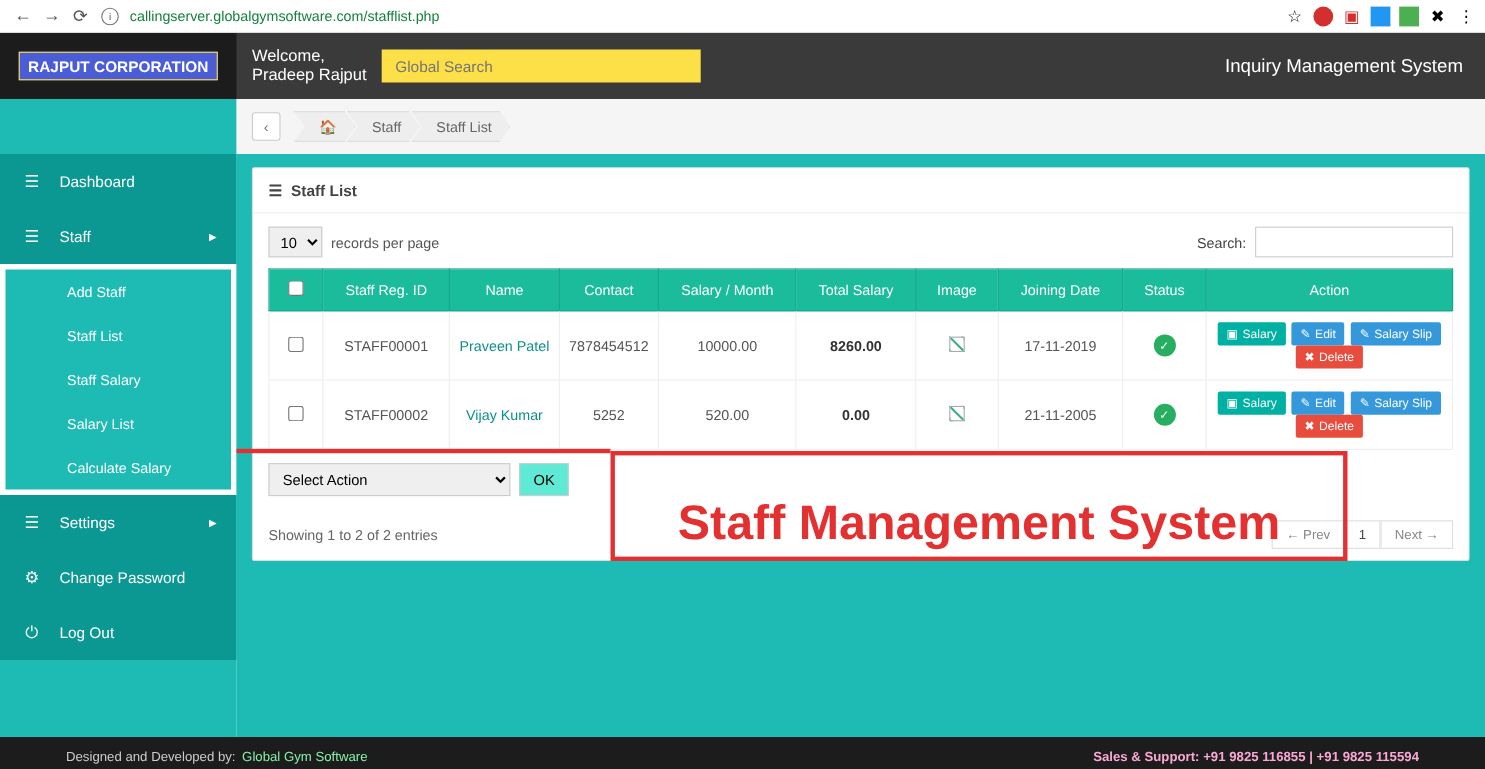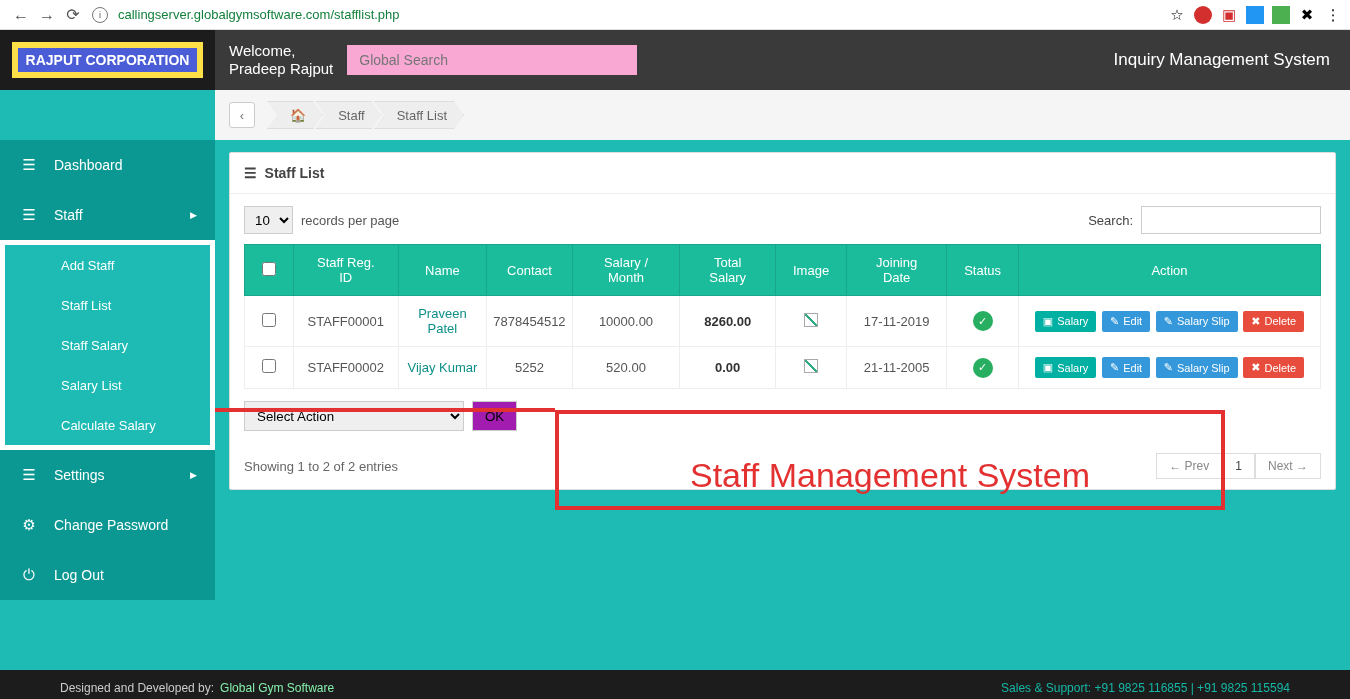--- a/index.html
+++ b/index.html
@@ -9,23 +9,23 @@
 .browser-bar { height: 30px; background: #fff; display: flex; align-items: center; padding: 0 8px; border-bottom: 1px solid #ddd; }
 .browser-bar .nav-btn { width: 22px; height: 22px; display: flex; align-items: center; justify-content: center; color: #555; margin: 0 2px; cursor: pointer; font-size: 16px; }
 .browser-bar .url-circle { width: 16px; height: 16px; border: 1px solid #777; border-radius: 50%; display: flex; align-items: center; justify-content: center; font-size: 9px; color: #555; margin: 0 6px; }
 .browser-bar .url { flex: 1; color: #15803d; font-size: 13px; padding-left: 4px; }
 .browser-bar .right-icons { display: flex; gap: 8px; align-items: center; }
 .browser-bar .icn { width: 18px; height: 18px; cursor: pointer; display: flex; align-items: center; justify-content: center; font-size: 15px; }
 
 
 .header { height: 60px; background: #3a3a3a; display: flex; align-items: center; color: #fff; }
 .logo-box { width: 215px; height: 60px; background: #1c1c1c; display: flex; align-items: center; justify-content: center; }
-.logo-img { background: #4a5dd6; color: #fff; padding: 4px 8px; font-weight: bold; font-size: 14px; border: 6px solid #fde047; }
+.logo-img { background: #4a5dd6; color: #fff; padding: 4px 8px; font-weight: bold; font-size: 14px; border: 1px solid #fde047; }
 .welcome { padding: 0 14px; font-size: 15px; line-height: 1.2; }
-.global-search { width: 290px; height: 30px; background: #f9a8d4; border: none; padding: 0 12px; font-size: 14px; color: #666; }
+.global-search { width: 290px; height: 30px; background: #fde047; border: none; padding: 0 12px; font-size: 14px; color: #666; }
 .header-right { margin-left: auto; padding-right: 20px; font-size: 17px; }
 
 
 .layout { display: flex; min-height: 580px; }
 .sidebar { width: 215px; background: #1dbbb4; color: #fff; }
 .side-gap { height: 50px; }
 .side-item { display: flex; align-items: center; height: 50px; padding: 0 18px; cursor: pointer; font-size: 14px; }
 .side-item.dark { background: #0b9892; }
 .side-item .s-icon { width: 22px; display: inline-flex; align-items: center; justify-content: center; margin-right: 14px; font-size: 15px; }
 .side-item .chev { margin-left: auto; font-size: 9px; }
@@ -59,34 +59,34 @@
 .img-placeholder { display: inline-block; width: 14px; height: 14px; border: 1px solid #aaa; background: linear-gradient(45deg, transparent 45%, #3a8 45%, #3a8 55%, transparent 55%); }
 .status-ok { display: inline-flex; width: 20px; height: 20px; background: #27ae60; border-radius: 50%; align-items: center; justify-content: center; color: #fff; font-size: 11px; }
 
 .act-btn { display: inline-flex; align-items: center; color: #fff; font-size: 11px; padding: 4px 8px; border-radius: 2px; cursor: pointer; gap: 4px; margin: 0 1px; }
 .bt-teal { background: #00b0a3; }
 .bt-blue { background: #3498db; }
 .bt-red { background: #e74c3c; }
 
 .action-row { display: flex; align-items: center; gap: 8px; margin-top: 12px; }
 .action-select { width: 220px; height: 30px; border: 1px solid #ccc; padding: 0 8px; }
-.ok-btn { height: 30px; padding: 0 12px; border: 1px solid #ccc; background: #a21caf; cursor: pointer; }
+.ok-btn { height: 30px; padding: 0 12px; border: 1px solid #ccc; background: #5eead4; cursor: pointer; }
 
 .footer-info { display: flex; align-items: center; padding: 10px 14px; color: #666; }
 .pager { margin-left: auto; display: flex; gap: -1px; }
 .pager .pb { border: 1px solid #ddd; padding: 5px 12px; color: #888; cursor: pointer; font-size: 12px; background: #fff; text-align: right; }
 .pager .pb.active { color: #444; }
 
 .headline-box { position: absolute; top: 320px; left: 340px; width: 670px; height: 100px; border: 4px solid #e33030; display: flex; align-items: center; justify-content: center; }
-.headline-box .txt { color: #e33030; font-size: 34px; font-weight: normal; margin-top: 31px; }
+.headline-box .txt { color: #e33030; font-size: 44px; font-weight: bold; margin-top: 31px; }
 .red-line { position: absolute; left: 0; top: 318px; width: 340px; height: 4px; background: #e33030; }
 
 .footer { height: 36px; background: #1c1c1c; color: #ccc; display: flex; align-items: center; padding: 0 60px; font-size: 12px; }
 .footer .lnk { color: #86efac; margin-left: 6px; }
-.footer .right { margin-left: auto; font-weight: normal; color: #14b8a6; }
+.footer .right { margin-left: auto; font-weight: bold; color: #f9a8d4; }
 
 .red-ring { width: 14px; height: 14px; border-radius: 50%; background: #D32F2F; }
 .blue-box { width: 14px; height: 14px; background: #2196F3; }
 .green-box { width: 14px; height: 14px; background: #4CAF50; }
 </style>
 </head>
 <body>
 
 <div class="browser-bar">
   <div class="nav-btn">←</div>
@@ -184,21 +184,21 @@
             <tr>
               <th style="width:34px;"><input type="checkbox" class="chk" style=""></th>
               <th>Staff Reg. ID</th>
               <th>Name</th>
               <th>Contact</th>
               <th>Salary / Month</th>
               <th>Total Salary</th>
               <th>Image</th>
               <th>Joining Date</th>
               <th>Status</th>
-              <th style="width:302px;margin-left:26px;">Action</th>
+              <th style="width:224px;margin-left:26px;">Action</th>
             </tr>
           </thead>
           <tbody>
             <tr>
               <td><input type="checkbox" class="chk" style=""></td>
               <td>STAFF00001</td>
               <td><span class="name-link">Praveen Patel</span></td>
               <td>7878454512</td>
               <td>10000.00</td>
               <td class="bold">8260.00</td>

